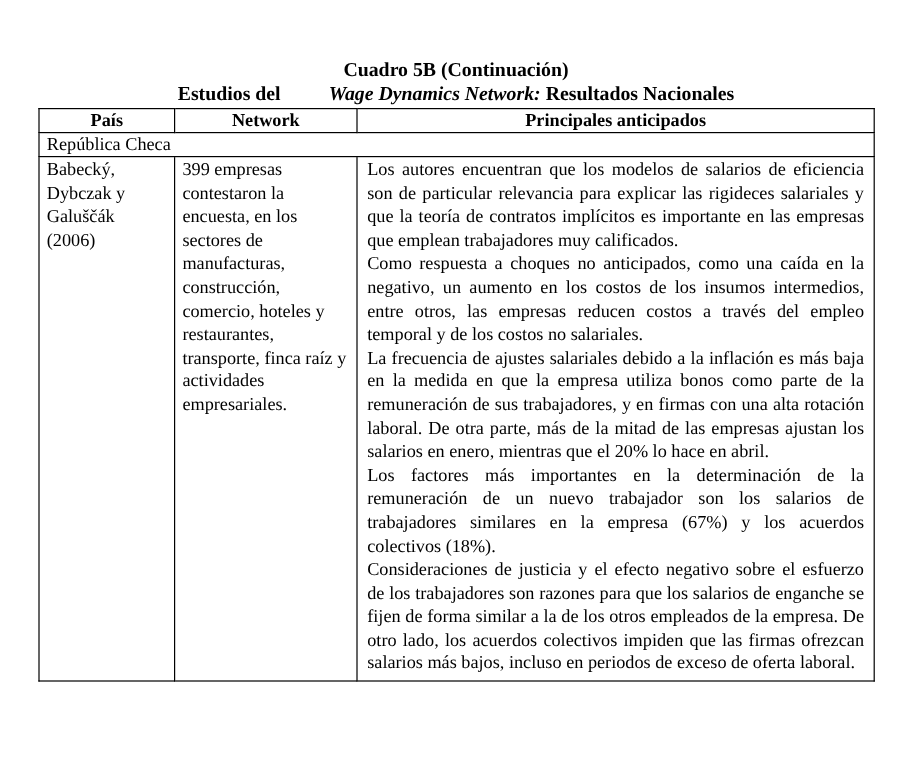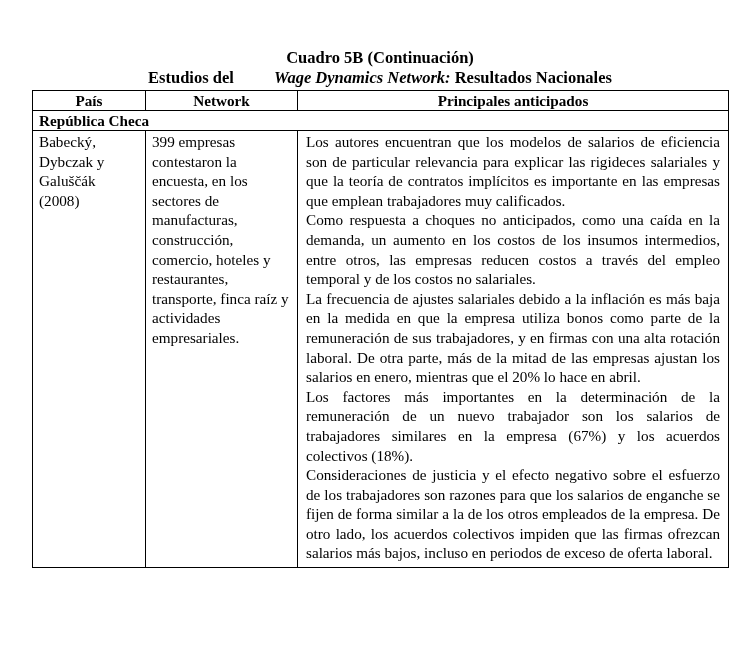--- a/index.html
+++ b/index.html
@@ -46,21 +46,21 @@
       vertical-align: top;
     }
     table.results th {
       font-weight: bold;
       text-align: center;
       padding: 0 4px;
       height: 19px;
       line-height: 19px;
     }
     table.results td.section {
-      font-weight: bold;
+      font-weight: normal;
       padding: 0 6px;
       height: 19px;
       line-height: 19px;
     }
     col.c-pais { width: 113px; }
     col.c-muestra { width: 152px; }
     col.c-res { width: 431px; }
 
     td.pais, td.muestra {
       padding: 1px 6px 4px 6px;
@@ -95,24 +95,24 @@
       <th>País</th>
       <th>Network</th>
       <th>Principales anticipados</th>
     </tr>
   </thead>
   <tbody>
     <tr>
       <td class="section" colspan="3">República Checa</td>
     </tr>
     <tr>
-      <td class="pais">Babecký, Dybczak y Galuščák (2008)</td>
+      <td class="pais">Babecký, Dybczak y Galuščák (2006)</td>
       <td class="muestra">399 empresas contestaron la encuesta, en los sectores de manufacturas, construcción, comercio, hoteles y restaurantes, transporte, finca raíz y actividades empresariales.</td>
       <td class="res">
         <p>Los autores encuentran que los modelos de salarios de eficiencia son de particular relevancia para explicar las rigideces salariales y que la teoría de contratos implícitos es importante en las empresas que emplean trabajadores muy calificados.</p>
-        <p>Como respuesta a choques no anticipados, como una caída en la demanda, un aumento en los costos de los insumos intermedios, entre otros, las empresas reducen costos a través del empleo temporal y de los costos no salariales.</p>
+        <p>Como respuesta a choques no anticipados, como una caída en la negativo, un aumento en los costos de los insumos intermedios, entre otros, las empresas reducen costos a través del empleo temporal y de los costos no salariales.</p>
         <p>La frecuencia de ajustes salariales debido a la inflación es más baja en la medida en que la empresa utiliza bonos como parte de la remuneración de sus trabajadores, y en firmas con una alta rotación laboral. De otra parte, más de la mitad de las empresas ajustan los salarios en enero, mientras que el 20% lo hace en abril.</p>
         <p>Los factores más importantes en la determinación de la remuneración de un nuevo trabajador son los salarios de trabajadores similares en la empresa (67%) y los acuerdos colectivos (18%).</p>
         <p>Consideraciones de justicia y el efecto negativo sobre el esfuerzo de los trabajadores son razones para que los salarios de enganche se fijen de forma similar a la de los otros empleados de la empresa. De otro lado, los acuerdos colectivos impiden que las firmas ofrezcan salarios más bajos, incluso en periodos de exceso de oferta laboral.</p>
       </td>
     </tr>
   </tbody>
 </table>
 
 </body></html>

